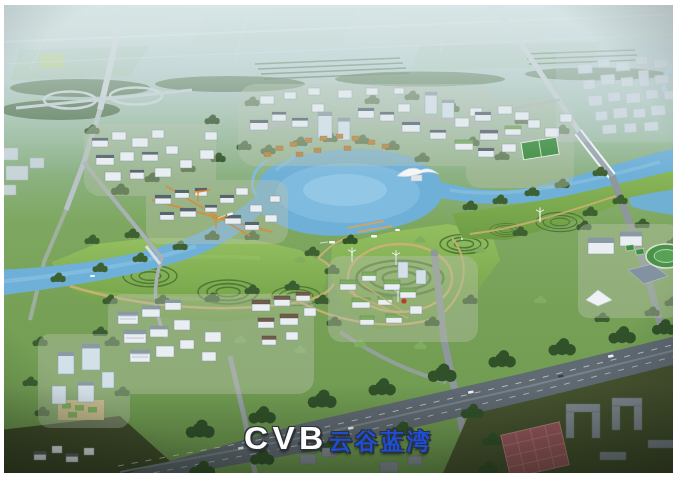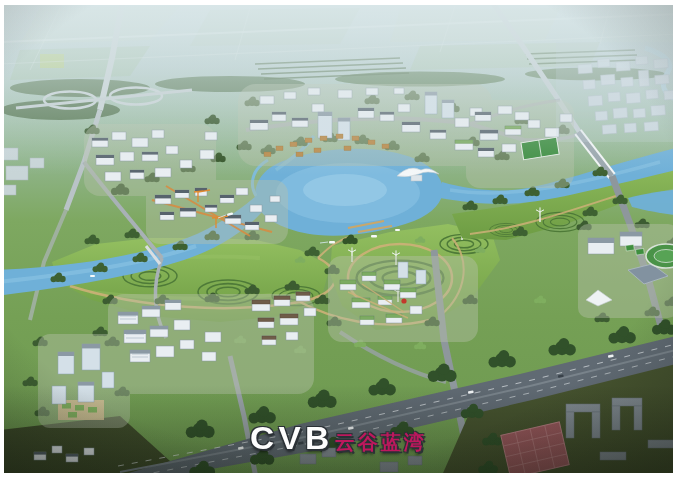--- a/index.html
+++ b/index.html
@@ -16,21 +16,21 @@
   .hz{fill:#cfd9e1;stroke:#aab6c0;stroke-width:.5;}           
   .gry{fill:#848d95;stroke:#6a737b;stroke-width:.5;}          
   .house{fill:#b98a4a;stroke:#96702f;stroke-width:.3;}        
   
   #logo{position:absolute;left:0;top:421px;width:680px;display:flex;
         justify-content:center;align-items:baseline;gap:4px;z-index:5;pointer-events:none;}
   #logo .brand{font-size:31px;font-weight:bold;letter-spacing:4px;color:#fdfdfd;
         transform:scaleX(1.08);transform-origin:center;
         text-shadow:2px 2px 0 #2b3136,-1px -1px 0 #2b3136,1px -1px 0 #2b3136,
                     -1px 1px 0 #2b3136,0 3px 3px rgba(0,0,0,.55);}
-  #logo .cname{font-size:20px;font-weight:bold;letter-spacing:3px;color:#be185d;
+  #logo .cname{font-size:23px;font-weight:bold;letter-spacing:3px;color:#1d4ed8;
         text-shadow:2px 2px 0 #2b3136,-1px -1px 0 #2b3136,1px -1px 0 #2b3136,
                     -1px 1px 0 #2b3136,0 3px 3px rgba(0,0,0,.55);}
 </style>
 </head>
 <body>
 
 <div id="stage">
 <svg id="scene-svg" width="680" height="480" viewBox="0 0 680 480" xmlns="http://www.w3.org/2000/svg">
   <defs>
     <linearGradient id="bg" x1="0" y1="0" x2="0" y2="1">

